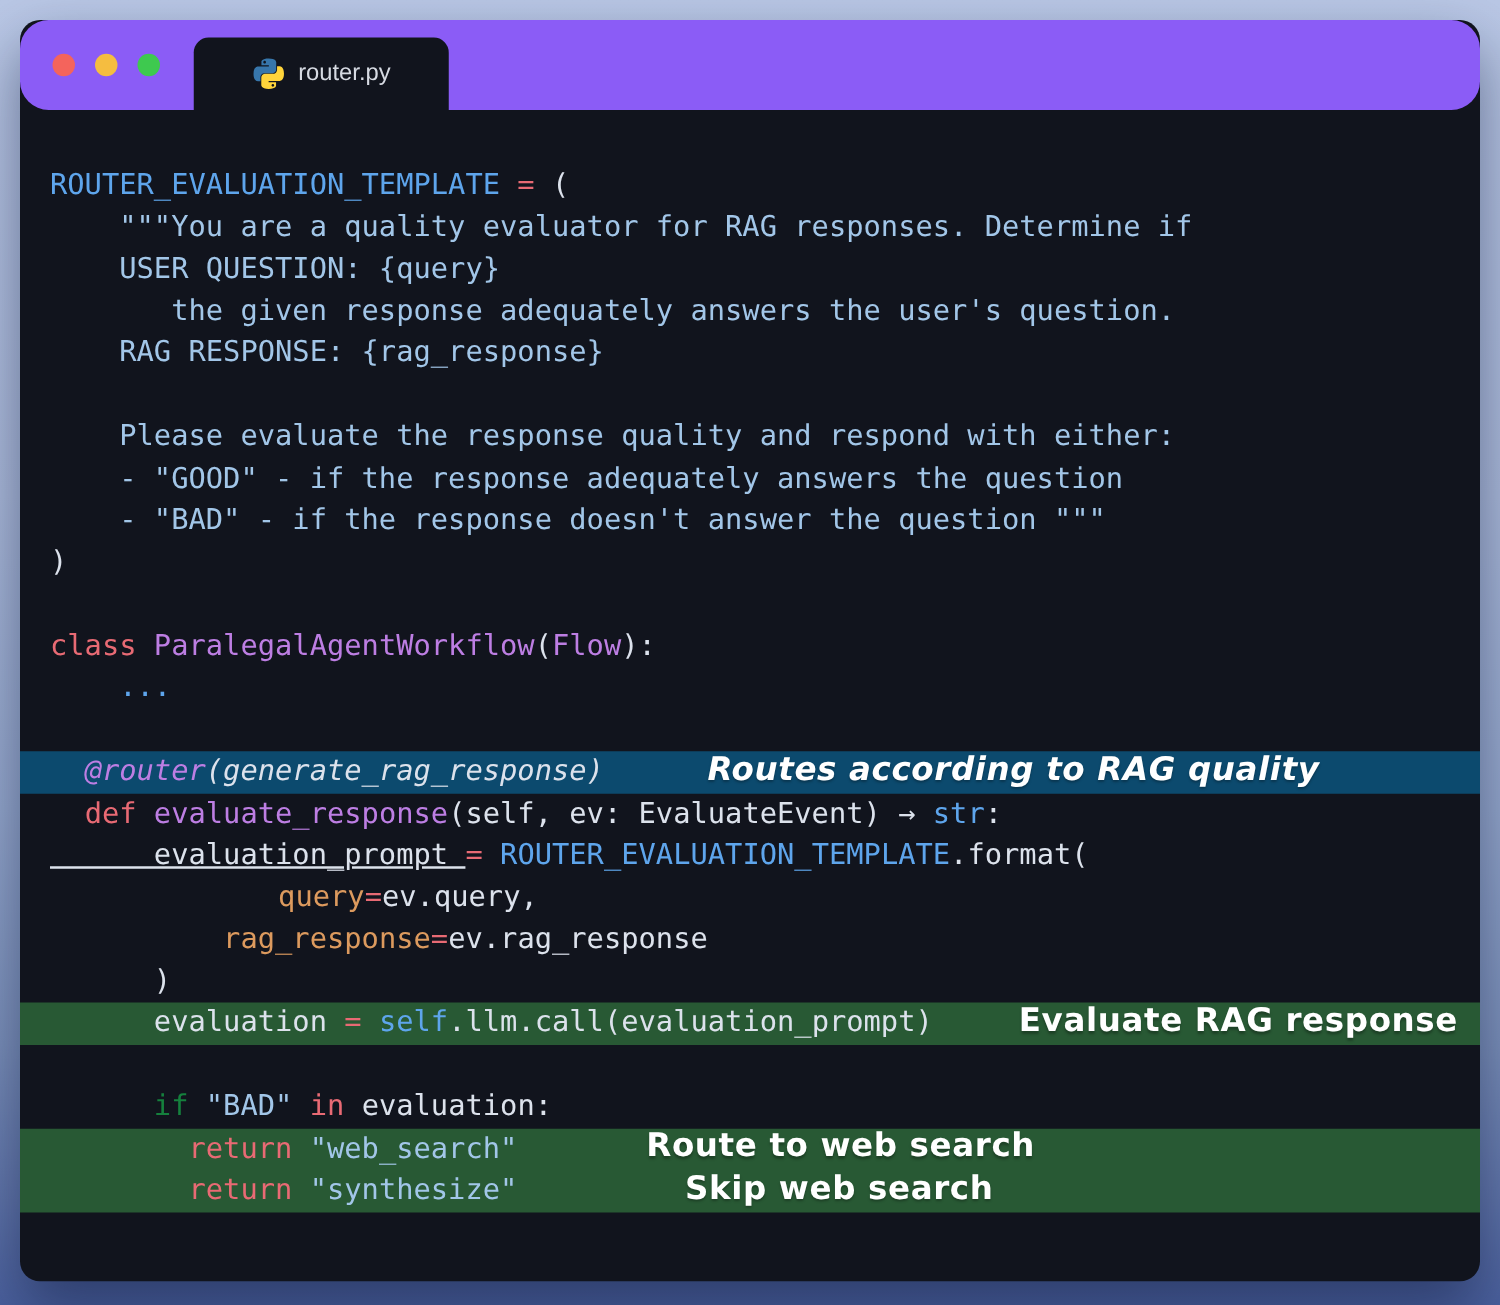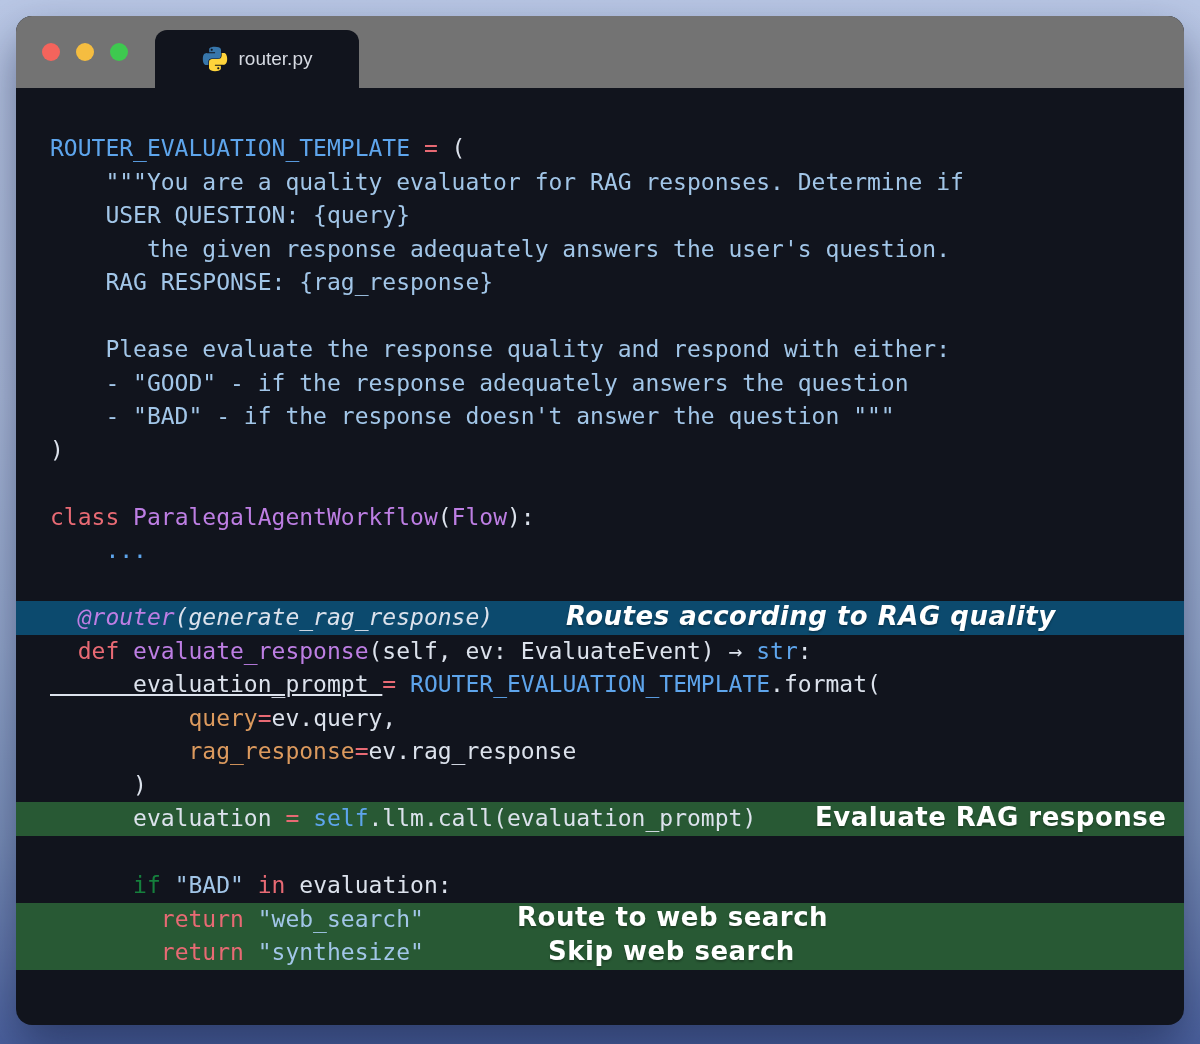--- a/index.html
+++ b/index.html
@@ -21,33 +21,33 @@
     background:#11141d; border-radius:12px 12px 0 0;
     display:flex; align-items:center; justify-content:center; gap:11px;
   }
   .tab-title { color:#d6dae2; font:19px "Liberation Sans", sans-serif; }
   .code {
     padding-top:44px;
     font-family:"DejaVu Sans Mono", monospace;
     font-size:23px; line-height:33.5px;
   }
   .code-line { position:relative; height:33.5px; white-space:pre; }
-  .code-text { padding-left:34px; }
+  .code-text { padding-left:24px; }
   .annotation {
     position:absolute; top:50%; transform:translateY(-54%);
     font-family:"DejaVu Sans", sans-serif; font-weight:bold; font-size:26px;
     color:#ffffff; letter-spacing:.5px; white-space:nowrap;
     text-shadow:0 2px 2px rgba(0,0,0,.28);
   }
 </style>
 </head>
 <body>
 
 <div class="window" style="background: rgb(17, 20, 29);">
-  <div class="titlebar" style="background: #737373;">
+  <div class="titlebar" style="background: #8b5cf6; border-radius: 23px;">
     <div class="traffic">
       <div class="dot" id="dot-close" style="background: rgb(244, 100, 92);"></div>
       <div class="dot" id="dot-min" style="background: rgb(245, 189, 64);"></div>
       <div class="dot" id="dot-max" style="background: rgb(62, 201, 79);"></div>
     </div>
     <div class="tab">
       <span style="display:inline-flex;width:26px;height:26px;">
         <svg viewBox="0 0 128 128" width="26" height="26">
           <path fill="#3776ab" d="M63.9 4c-30.6 0-28.7 13.3-28.7 13.3l.03 13.7h29.2v4.1H23.6S4 32.9 4 63.7c0 30.8 17.1 29.7 17.1 29.7h10.2V79.1s-.55-17.1 16.8-17.1h29s16.3.26 16.3-15.7V19.9S95.9 4 63.9 4zM47.8 13.2c2.9 0 5.25 2.35 5.25 5.25s-2.35 5.25-5.25 5.25-5.25-2.35-5.25-5.25 2.35-5.25 5.25-5.25z"></path>
           <path fill="#ffd43b" d="M64.1 124c30.6 0 28.7-13.3 28.7-13.3l-.03-13.7H63.5v-4.1h40.8s19.7 2.2 19.7-28.6c0-30.8-17.1-29.7-17.1-29.7H96.7v12.3s.55 17.1-16.8 17.1h-29s-16.3-.26-16.3 15.7v26.4S32.1 124 64.1 124zm16.1-9.2c-2.9 0-5.25-2.35-5.25-5.25s2.35-5.25 5.25-5.25 5.25 2.35 5.25 5.25-2.35 5.25-5.25 5.25z"></path>
@@ -67,21 +67,21 @@
       <div class="code-line"><span class="code-text"><span style="color: rgb(162, 198, 232);">    - "GOOD" - if the response adequately answers the question</span></span></div>
       <div class="code-line"><span class="code-text"><span style="color: rgb(162, 198, 232);">    - "BAD" - if the response doesn't answer the question """</span></span></div>
       <div class="code-line"><span class="code-text"><span style="color: rgb(220, 226, 236);">)</span></span></div>
       <div class="code-line"><span class="code-text"></span></div>
       <div class="code-line"><span class="code-text"><span style="color: rgb(232, 106, 116);">class </span><span style="color: rgb(189, 126, 227);">ParalegalAgentWorkflow</span><span style="color: rgb(220, 226, 236);">(</span><span style="color: rgb(189, 126, 227);">Flow</span><span style="color: rgb(220, 226, 236);">):</span></span></div>
       <div class="code-line"><span class="code-text"><span style="color: rgb(94, 165, 236);">    ...</span></span></div>
       <div class="code-line"><span class="code-text"></span></div>
       <div class="code-line" style="background: #0c4a6e; font-style: italic;"><span class="code-text"><span style="color: rgb(220, 226, 236);">  </span><span style="color: rgb(189, 126, 227);">@router</span><span style="color: rgb(220, 226, 236);">(generate_rag_response)</span></span><span class="annotation" style="left: 550px; color: rgb(255, 255, 255);">Routes according to RAG quality</span></div>
       <div class="code-line"><span class="code-text"><span style="color: rgb(220, 226, 236);">  </span><span style="color: rgb(232, 106, 116);">def </span><span style="color: rgb(189, 126, 227);">evaluate_response</span><span style="color: rgb(220, 226, 236);">(self, ev: EvaluateEvent) → </span><span style="color: rgb(94, 165, 236);">str</span><span style="color: rgb(220, 226, 236);">:</span></span></div>
       <div class="code-line"><span class="code-text"><span style="color: rgb(220, 226, 236); text-decoration: underline;">      evaluation_prompt </span><span style="color: rgb(232, 106, 116);">=</span><span style="color: rgb(220, 226, 236);"> </span><span style="color: rgb(94, 165, 236);">ROUTER_EVALUATION_TEMPLATE</span><span style="color: rgb(220, 226, 236);">.format(</span></span></div>
-      <div class="code-line"><span class="code-text"><span style="color: rgb(220, 226, 236);">          </span><span style="color: rgb(220, 154, 94);">query</span><span style="color: rgb(232, 106, 116);">=</span><span style="color: rgb(220, 226, 236);">ev.query,</span></span></div>
+      <div class="code-line"><span class="code-text"><span style="color: rgb(220, 226, 236);">          </span><span style="color: rgb(220, 154, 94); margin-left: 44px;">query</span><span style="color: rgb(232, 106, 116);">=</span><span style="color: rgb(220, 226, 236);">ev.query,</span></span></div>
       <div class="code-line"><span class="code-text"><span style="color: rgb(220, 226, 236);">          </span><span style="color: rgb(220, 154, 94);">rag_response</span><span style="color: rgb(232, 106, 116);">=</span><span style="color: rgb(220, 226, 236);">ev.rag_response</span></span></div>
       <div class="code-line"><span class="code-text"><span style="color: rgb(220, 226, 236);">      )</span></span></div>
       <div class="code-line" style="background: rgb(40, 89, 52);"><span class="code-text"><span style="color: rgb(220, 226, 236);">      evaluation </span><span style="color: rgb(232, 106, 116);">=</span><span style="color: rgb(220, 226, 236);"> </span><span style="color: rgb(94, 165, 236);">self</span><span style="color: rgb(220, 226, 236);">.llm.call(evaluation_prompt)</span></span><span class="annotation" style="left: 799px; color: rgb(255, 255, 255);">Evaluate RAG response</span></div>
       <div class="code-line"><span class="code-text"></span></div>
       <div class="code-line"><span class="code-text"><span style="color: rgb(220, 226, 236);">      </span><span style="color: #15803d;">if </span><span style="color: rgb(162, 198, 232);">"BAD"</span><span style="color: rgb(220, 226, 236);"> </span><span style="color: rgb(232, 106, 116);">in</span><span style="color: rgb(220, 226, 236);"> evaluation:</span></span></div>
       <div class="code-line" style="background: rgb(40, 89, 52);"><span class="code-text"><span style="color: rgb(220, 226, 236);">        </span><span style="color: rgb(232, 106, 116);">return </span><span style="color: rgb(162, 198, 232);">"web_search"</span></span><span class="annotation" style="left: 501px; color: rgb(255, 255, 255);">Route to web search</span></div>
       <div class="code-line" style="background: rgb(40, 89, 52);"><span class="code-text"><span style="color: rgb(220, 226, 236);">        </span><span style="color: rgb(232, 106, 116);">return </span><span style="color: rgb(162, 198, 232);">"synthesize"</span></span><span class="annotation" style="left: 532px; color: rgb(255, 255, 255);">Skip web search</span></div>
     </div>
 </div>
 

